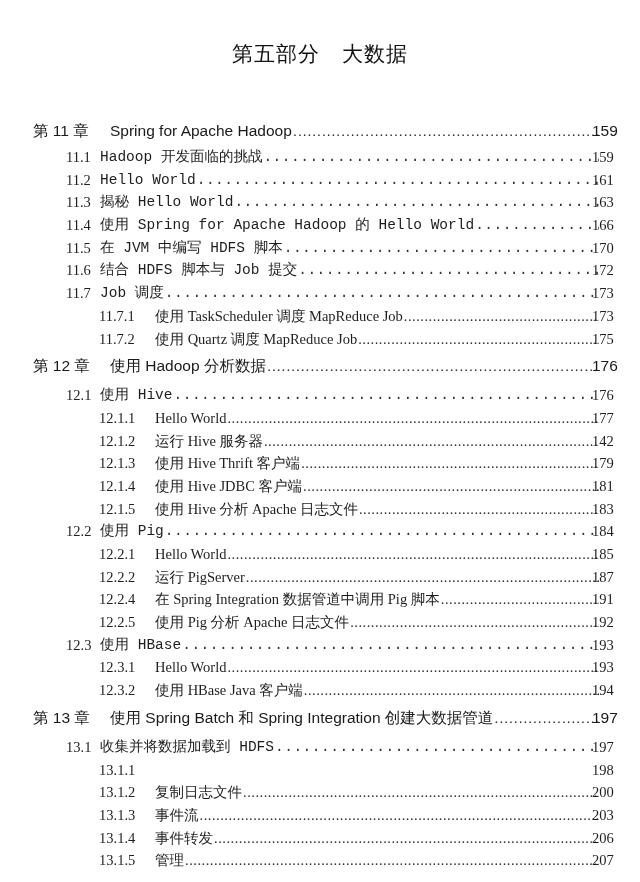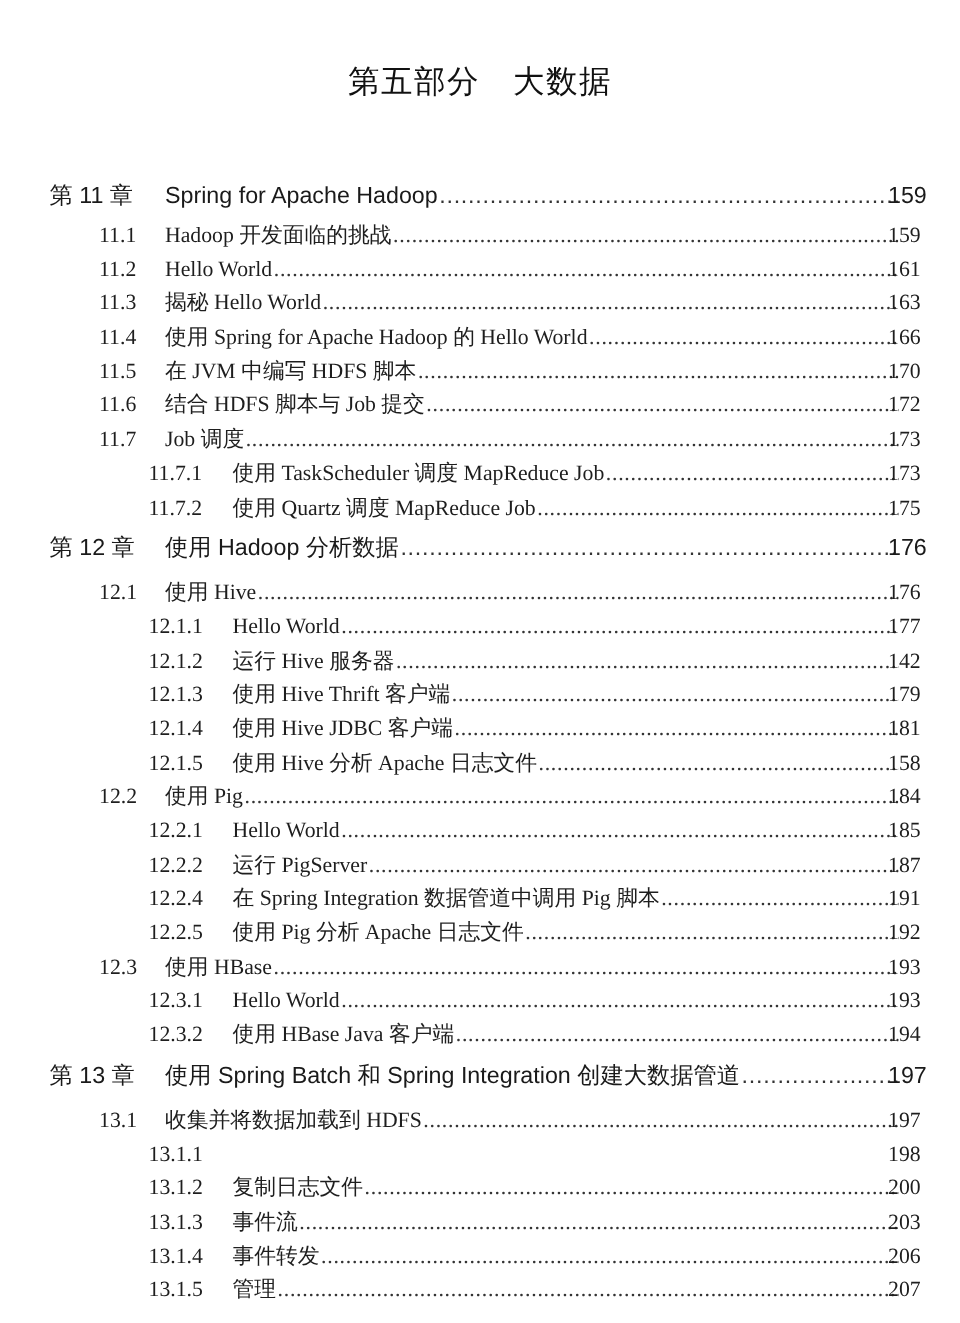--- a/index.html
+++ b/index.html
@@ -81,21 +81,21 @@
       position: absolute;
       top: 0;
       right: 18px;
       text-align: left;
       width: 30px;
     }
     
     .chapter .num { left: 33px; }
     .chapter .title-wrap { left: 110px; }
     .l2 .num { left: 66px; }
-    .l2 .title-wrap { left: 110px; }
+    .l2 .title-wrap { left: 100px; font-family: Liberation Mono, monospace; }
     .l3 .num { left: 99px; }
     .l3 .title-wrap { left: 155px; }
     .l3 .title { font-family: "Liberation Serif", "DejaVu Serif", serif; }
   </style>
 </head>
 <body>
 
 <div class="page-title">第五部分　大数据</div>
 
 <div class="toc">
@@ -228,21 +228,21 @@
         <span class="leader"></span>
       </span>
     <span class="page">181</span>
   </div>
   <div class="row l3">
     <span class="num">12.1.5</span>
     <span class="title-wrap">
         <span class="title">使用 Hive 分析 Apache 日志文件</span>
         <span class="leader"></span>
       </span>
-    <span class="page">158</span>
+    <span class="page">183</span>
   </div>
   <div class="row l2">
     <span class="num">12.2</span>
     <span class="title-wrap">
         <span class="title">使用 Pig</span>
         <span class="leader"></span>
       </span>
     <span class="page">184</span>
   </div>
   <div class="row l3">

